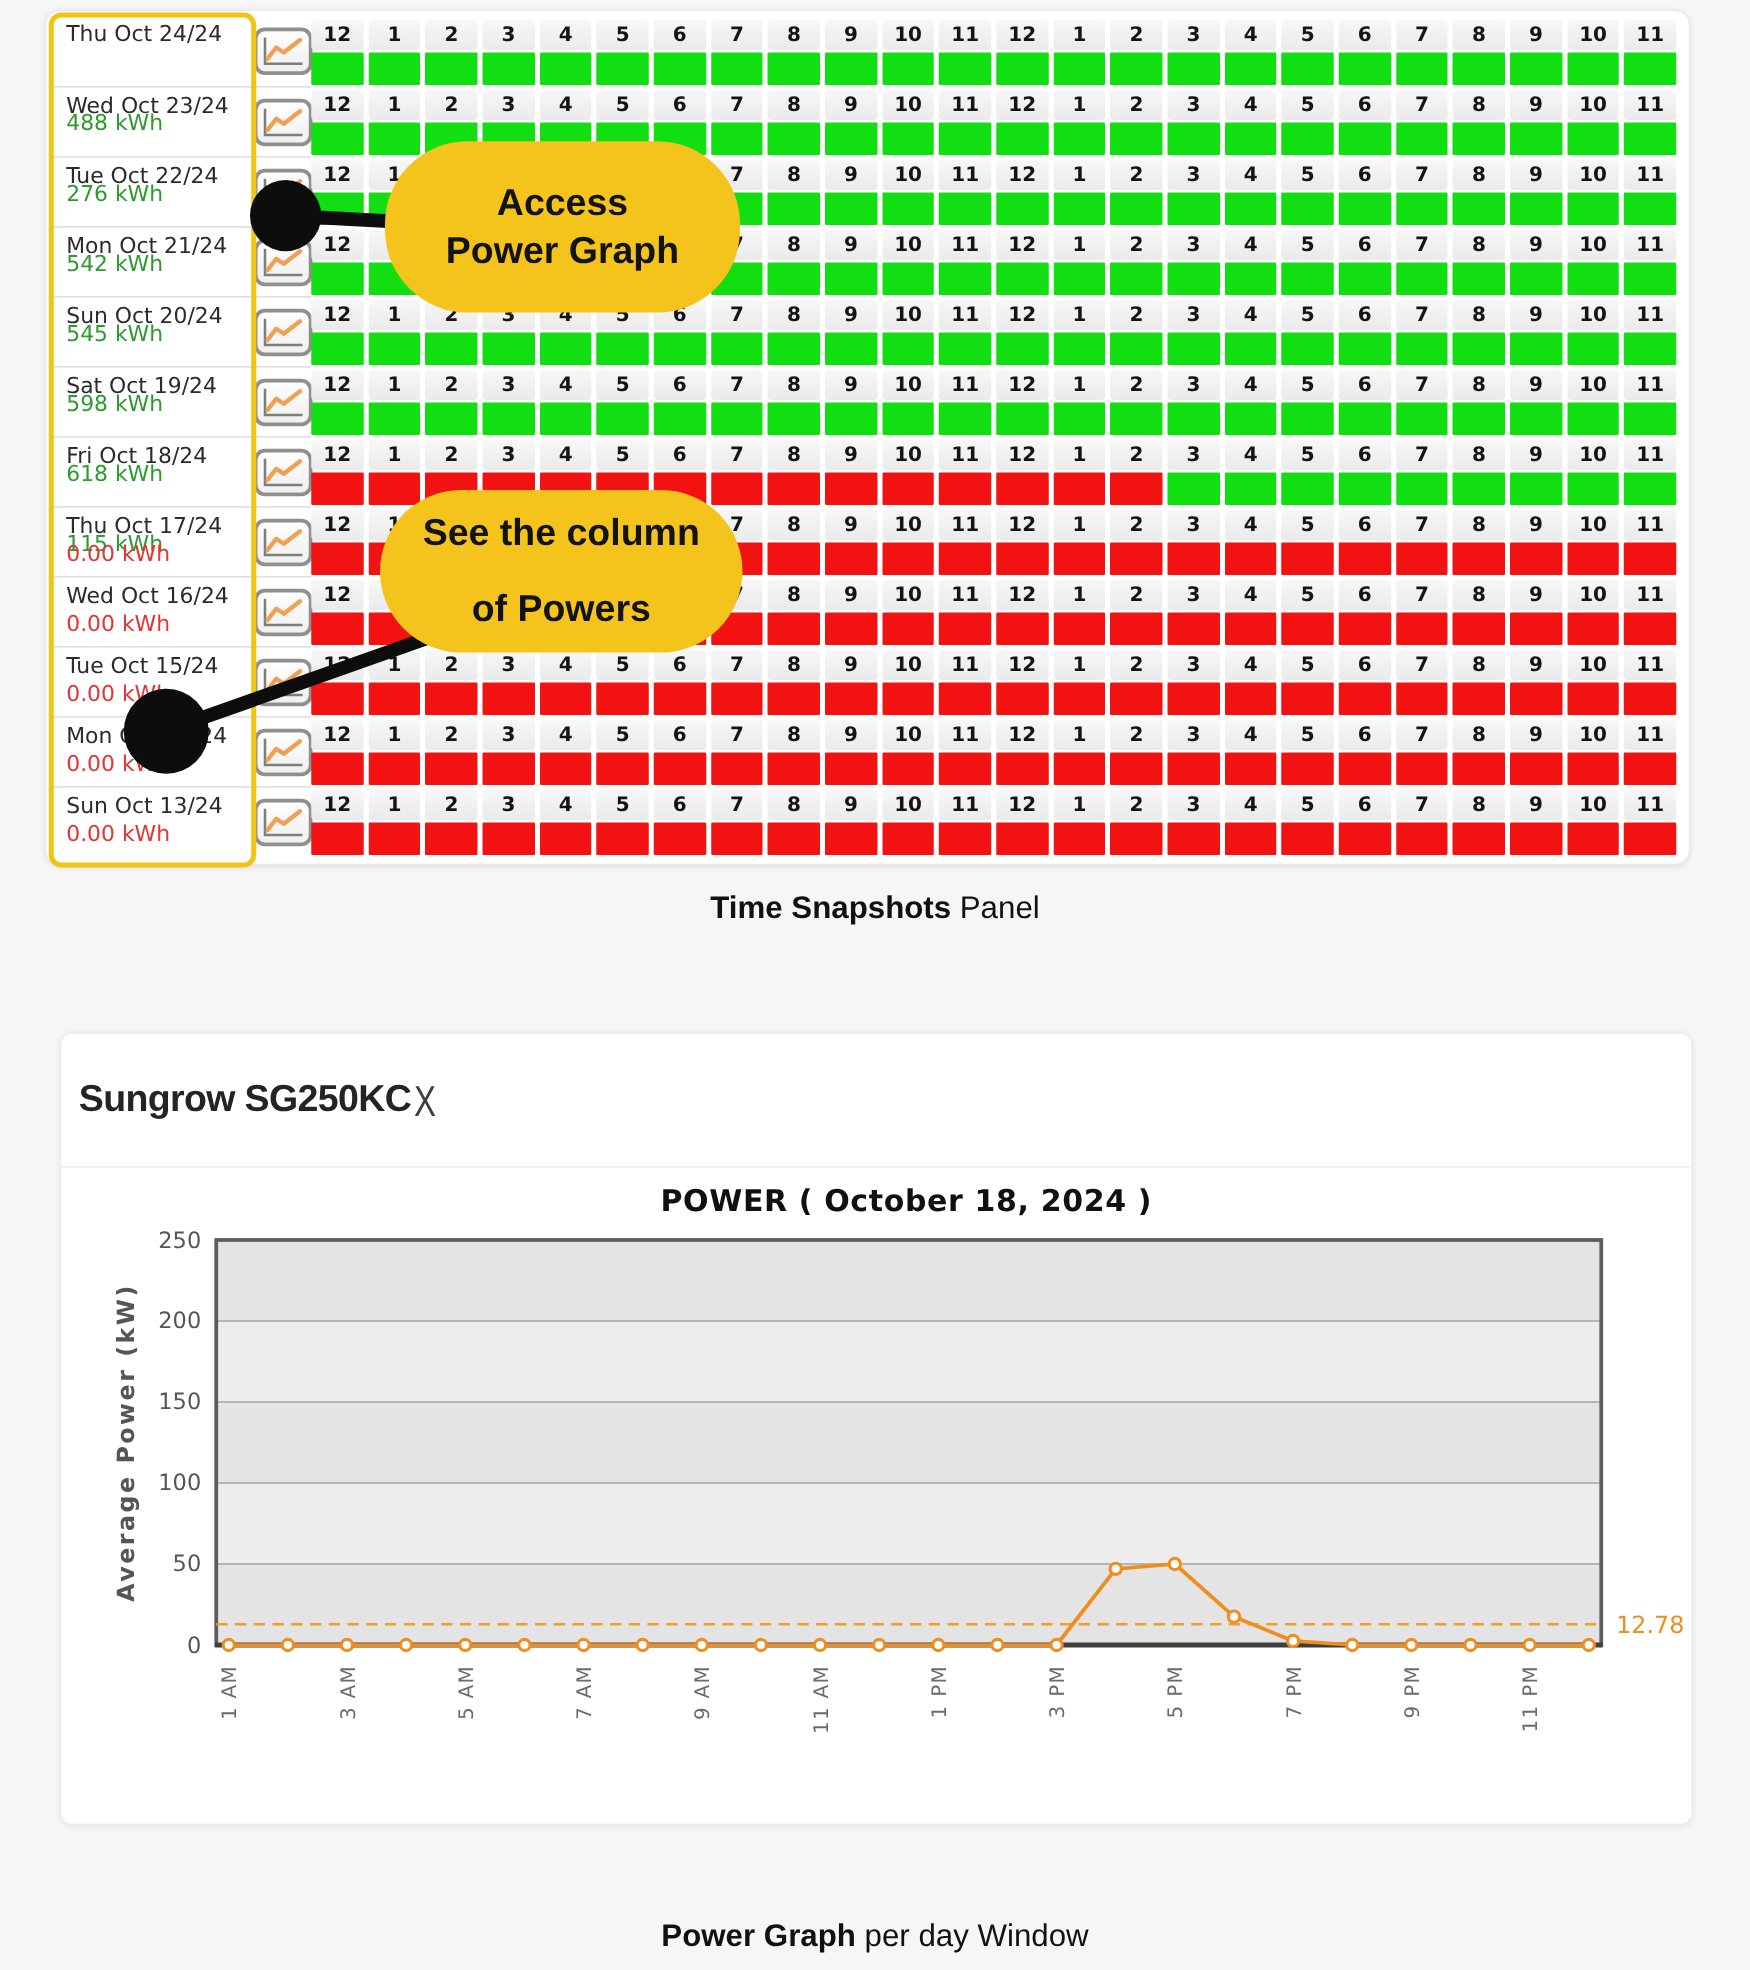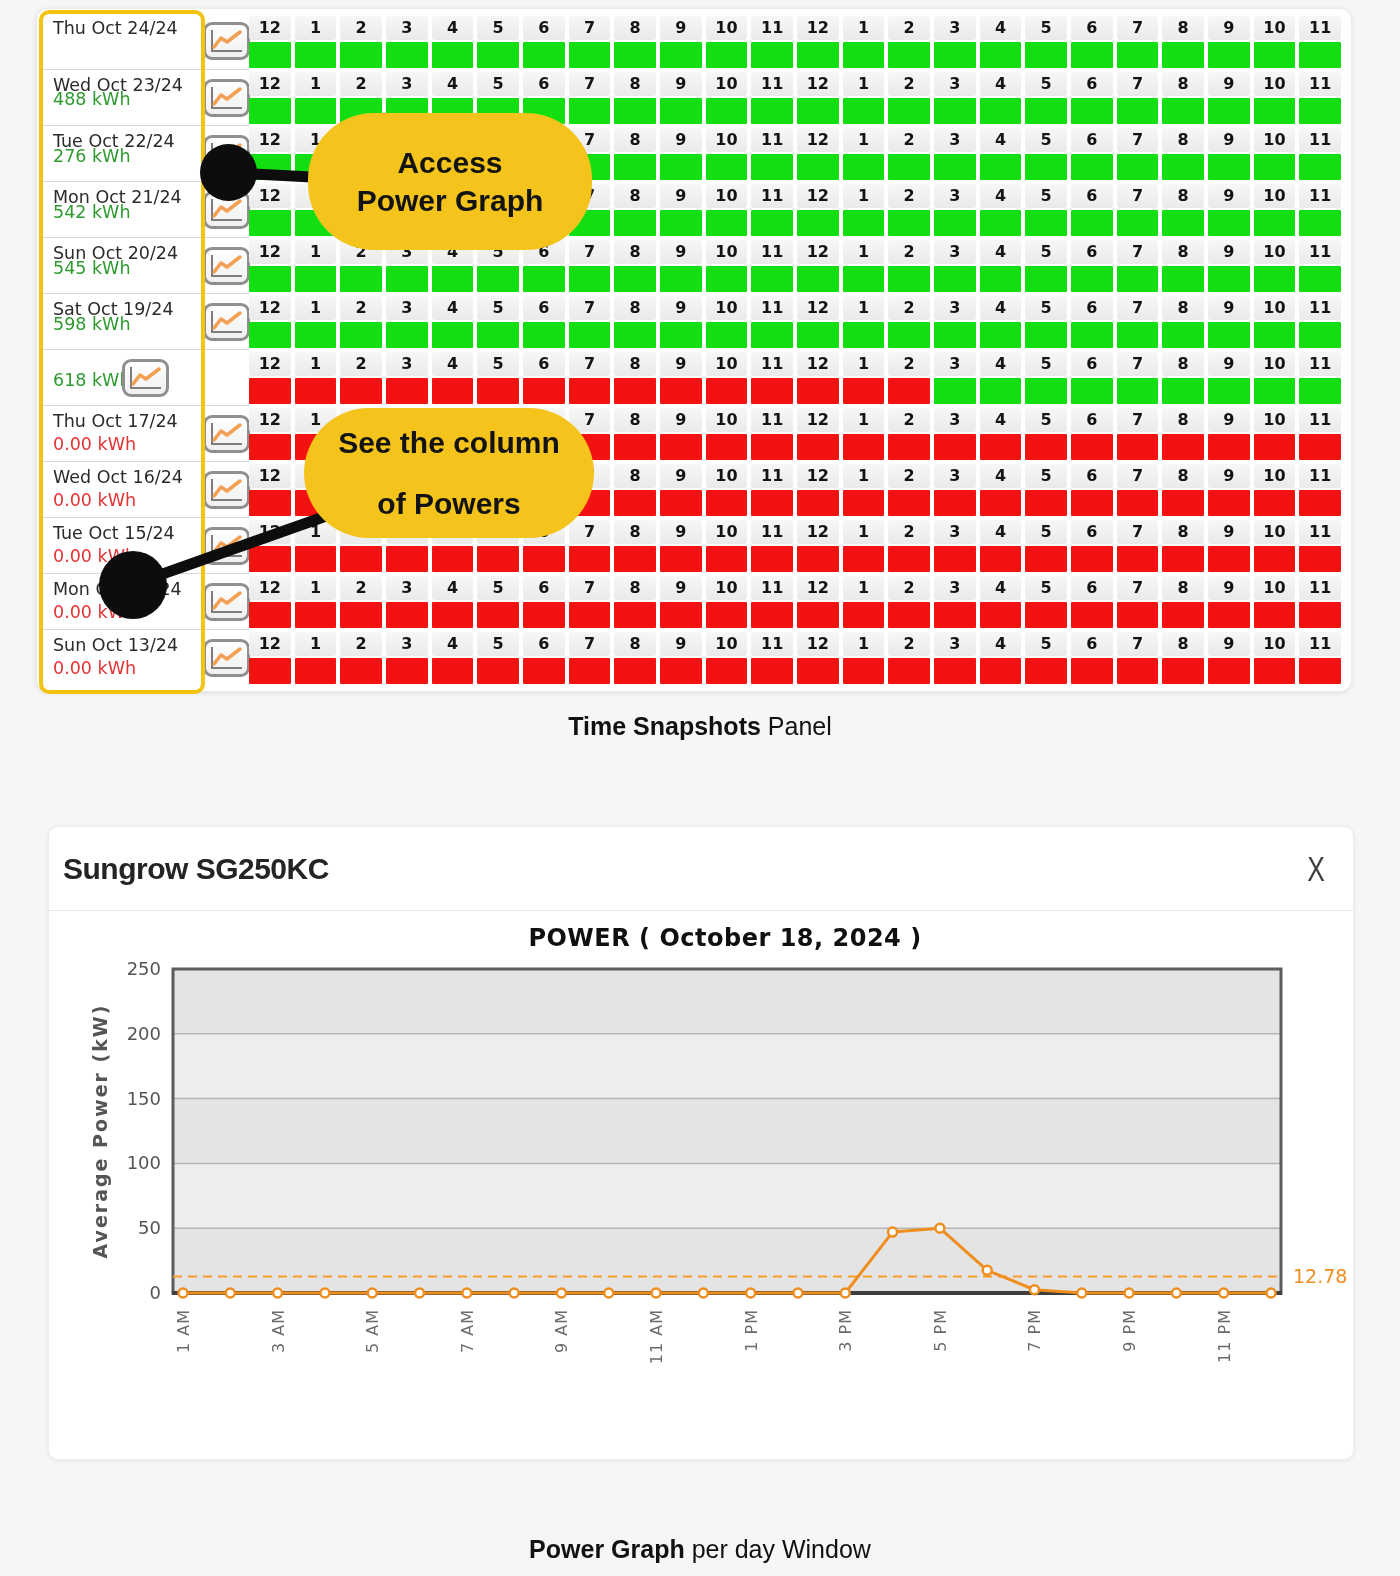--- a/index.html
+++ b/index.html
@@ -55,21 +55,21 @@
   }
   
   .bubble{
     position:absolute;background:var(--bubble);border-radius:66px;
     display:flex;flex-direction:column;align-items:center;justify-content:center;
     font-family:"Liberation Sans",sans-serif;
     font-weight:bold;font-size:30px;line-height:38px;color:#131313;
     z-index:10;text-align:center;
   }
   .bubble1{left:308px;top:113px;width:284px;height:137px;}
-  .bubble2{left:304px;top:408px;width:290px;height:130px;gap:23px;}
+  .bubble2{left:304px;top:392px;width:290px;height:130px;gap:23px;}
   .conn-line{position:absolute;height:11px;background:#0d0d0d;border-radius:6px;z-index:9;transform-origin:0 50%;}
   .line1{left:226px;top:167px;width:120px;transform:rotate(3deg);}
   .line2{left:133px;top:579px;width:226px;transform:rotate(-19.5deg);}
   .conn-dot{position:absolute;border-radius:50%;background:#0d0d0d;z-index:11;}
   .dot1{left:200px;top:144px;width:57px;height:57px;}
   .dot2{left:99px;top:551px;width:68px;height:68px;}
   
   .caption{
     position:absolute;left:0;width:100%;text-align:center;
     font-family:"Liberation Sans",sans-serif;font-size:25px;color:#111;
@@ -77,21 +77,21 @@
   .cap1{top:712px;text-align:center;}
   .cap2{top:1535px;}
   .caption b{font-weight:bold;}
   
   .power-window{
     position:absolute;left:48px;top:826px;width:1304px;height:632px;
     background:#fff;border:1px solid #ececec;border-radius:10px;
     box-shadow:0 1px 5px rgba(0,0,0,.07);
   }
   .pw-header{
-    height:84px;display:flex;align-items:center;justify-content:space-between;
+    height:107px;display:flex;align-items:center;
     padding:0 26px 0 14px;border-bottom:1px solid #e8e8e8;box-sizing:border-box;
   }
   .pw-title{
     font-family:"Liberation Sans",sans-serif;font-weight:bold;font-size:30px;
     color:#242424;letter-spacing:-0.5px;
   }
   .pw-close{
     font-family:"Liberation Sans",sans-serif;font-size:33px;color:#3f3f3f;
     background:none;border:none;cursor:pointer;padding:0;line-height:1;
     transform:scale(.8,1.05);font-weight:500;
@@ -499,20 +499,24 @@
           <div class="hour-c g"></div>
           <div class="hour-c g"></div>
           <div class="hour-c g"></div>
           <div class="hour-c g"></div>
           <div class="hour-c g"></div>
           <div class="hour-c g"></div>
         </div>
       </div>
       <div class="srow">
         <div class="srow-left">
+          <div class="date-cell">
+            <div>Fri Oct 18/24</div>
+            <div class="energy e-ok">115 kWh</div>
+          </div>
           <div class="btn-cell">
             <button class="graph-btn">
               <svg width="39" height="28" viewBox="0 0 39 28">
                 <path d="M5 3 L5 24 L35 24" stroke="#7d7d7d" stroke-width="2" fill="none"></path>
                 <polyline points="7,20 14,11 20,15 33,5" stroke="#f0a050" stroke-width="3.5" fill="none" stroke-linecap="round" stroke-linejoin="round"></polyline>
               </svg>
             </button>
           </div>
         </div>
         <div class="hours-grid">

